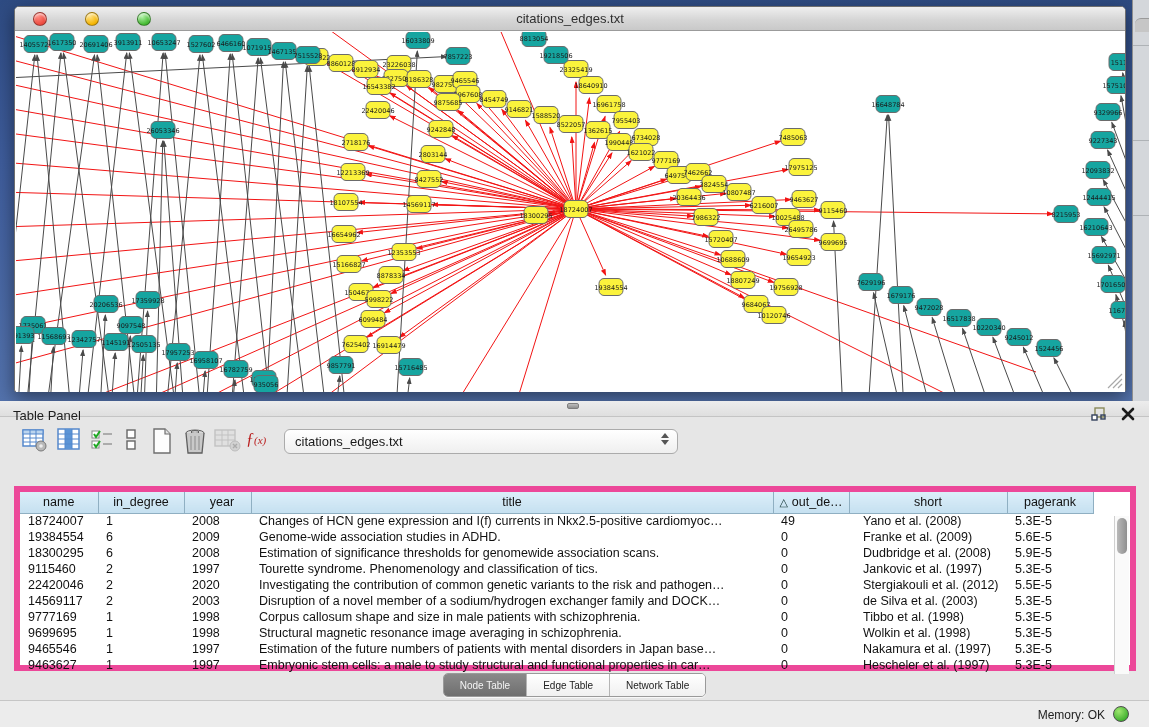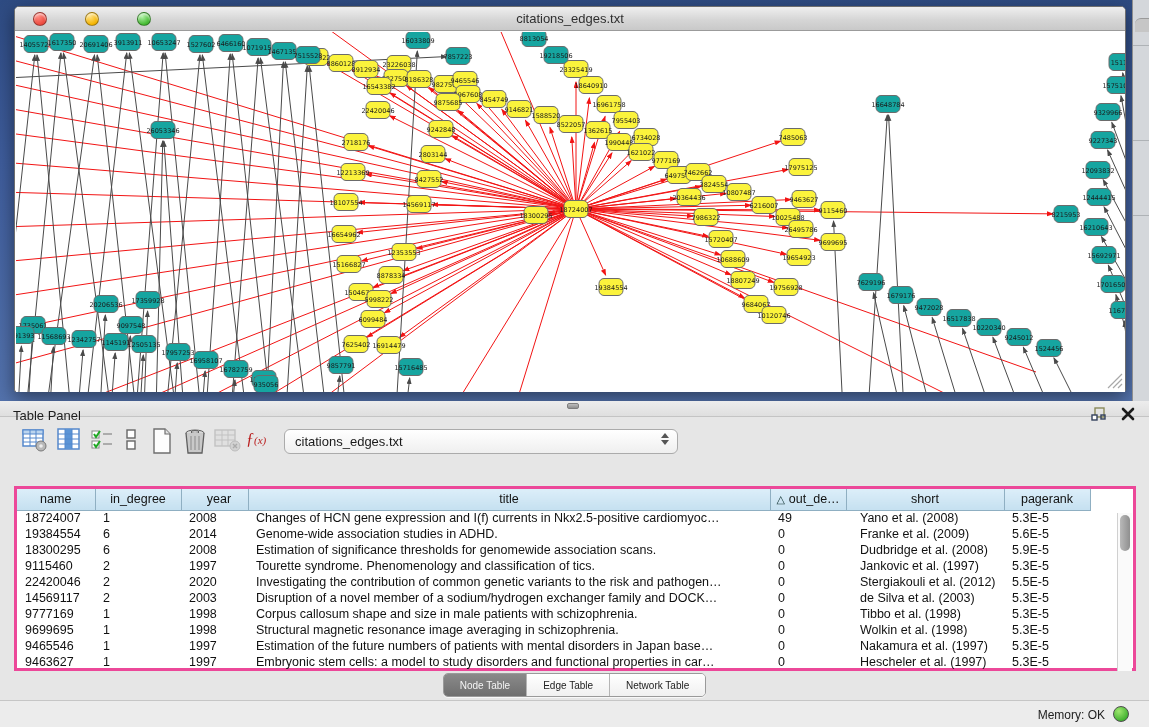--- a/index.html
+++ b/index.html
@@ -45,21 +45,21 @@
 
   .combo { position:absolute; left:284px; top:12px; width:394px; height:25px;
     background:linear-gradient(180deg,#FFFFFF,#EFEFEF); border:1px solid #ABABAB; border-radius:6px;
     font-size:13px; color:#1a1a1a; line-height:23px; padding-left:10px; }
   .combo .arrows { position:absolute; right:8px; top:3px; width:9px; display:flex; flex-direction:column; gap:2px; align-items:center;}
   .combo .arrows i { width:0; height:0; border-left:4px solid transparent; border-right:4px solid transparent; display:block;}
   .combo .arrows i.up { border-bottom:5px solid #555; }
   .combo .arrows i.dn { border-top:5px solid #555; }
 
   .table-viewport { position:absolute; left:14px; top:85px; width:1122px; height:185px;
-    background:#fff; border:3px solid #ec4899; }
+    background:#fff; border:6px solid #ec4899; }
   table.data { border-collapse:collapse; table-layout:fixed; font-size:12.5px; color:#111; }
   table.data th { height:21px; font-weight:normal; text-align:center;
     background:linear-gradient(180deg,#DCEEF9,#C5E0F0); border:1px solid #8FAFC2; border-top:none; }
   table.data th:first-child{ border-left:none; }
   table.data td { height:16px; padding:0 0 0 8px; white-space:nowrap; overflow:hidden; }
   .sort-glyph { display:inline-block; margin-right:4px; font-size:11px; color:#133; }
   .vscroll { position:absolute; right:1px; top:24px; width:15px; height:158px; background:#FAFAFA; border-left:1px solid #D0D0D0;}
   .vscroll .thumb { position:absolute; left:2px; top:2px; width:10px; height:36px; border-radius:6px;
     background:linear-gradient(90deg,#B9B9B9,#8F8F8F); }
 
@@ -809,21 +809,21 @@
             <td>1</td>
             <td>2008</td>
             <td>Changes of HCN gene expression and I(f) currents in Nkx2.5-positive cardiomyoc…</td>
             <td>49</td>
             <td style="padding-left: 14px;">Yano et al. (2008)</td>
             <td>5.3E-5</td>
           </tr>
           <tr>
             <td>19384554</td>
             <td>6</td>
-            <td>2014</td>
+            <td>2009</td>
             <td>Genome-wide association studies in ADHD.</td>
             <td>0</td>
             <td style="padding-left: 14px;">Franke et al. (2009)</td>
             <td>5.6E-5</td>
           </tr>
           <tr>
             <td>18300295</td>
             <td>6</td>
             <td>2008</td>
             <td>Estimation of significance thresholds for genomewide association scans.</td>
@@ -882,21 +882,21 @@
             <td>1997</td>
             <td>Estimation of the future numbers of patients with mental disorders in Japan base…</td>
             <td>0</td>
             <td style="padding-left: 14px;">Nakamura et al. (1997)</td>
             <td>5.3E-5</td>
           </tr>
           <tr>
             <td>9463627</td>
             <td>1</td>
             <td>1997</td>
-            <td>Embryonic stem cells: a model to study disorders and functional properties in car…</td>
+            <td>Embryonic stem cells: a male to study structural and functional properties in car…</td>
             <td>0</td>
             <td style="padding-left: 14px;">Hescheler et al. (1997)</td>
             <td>5.3E-5</td>
           </tr>
         </tbody>
     </table>
     <div class="vscroll">
       <div class="thumb"></div>
     </div>
   </div>

